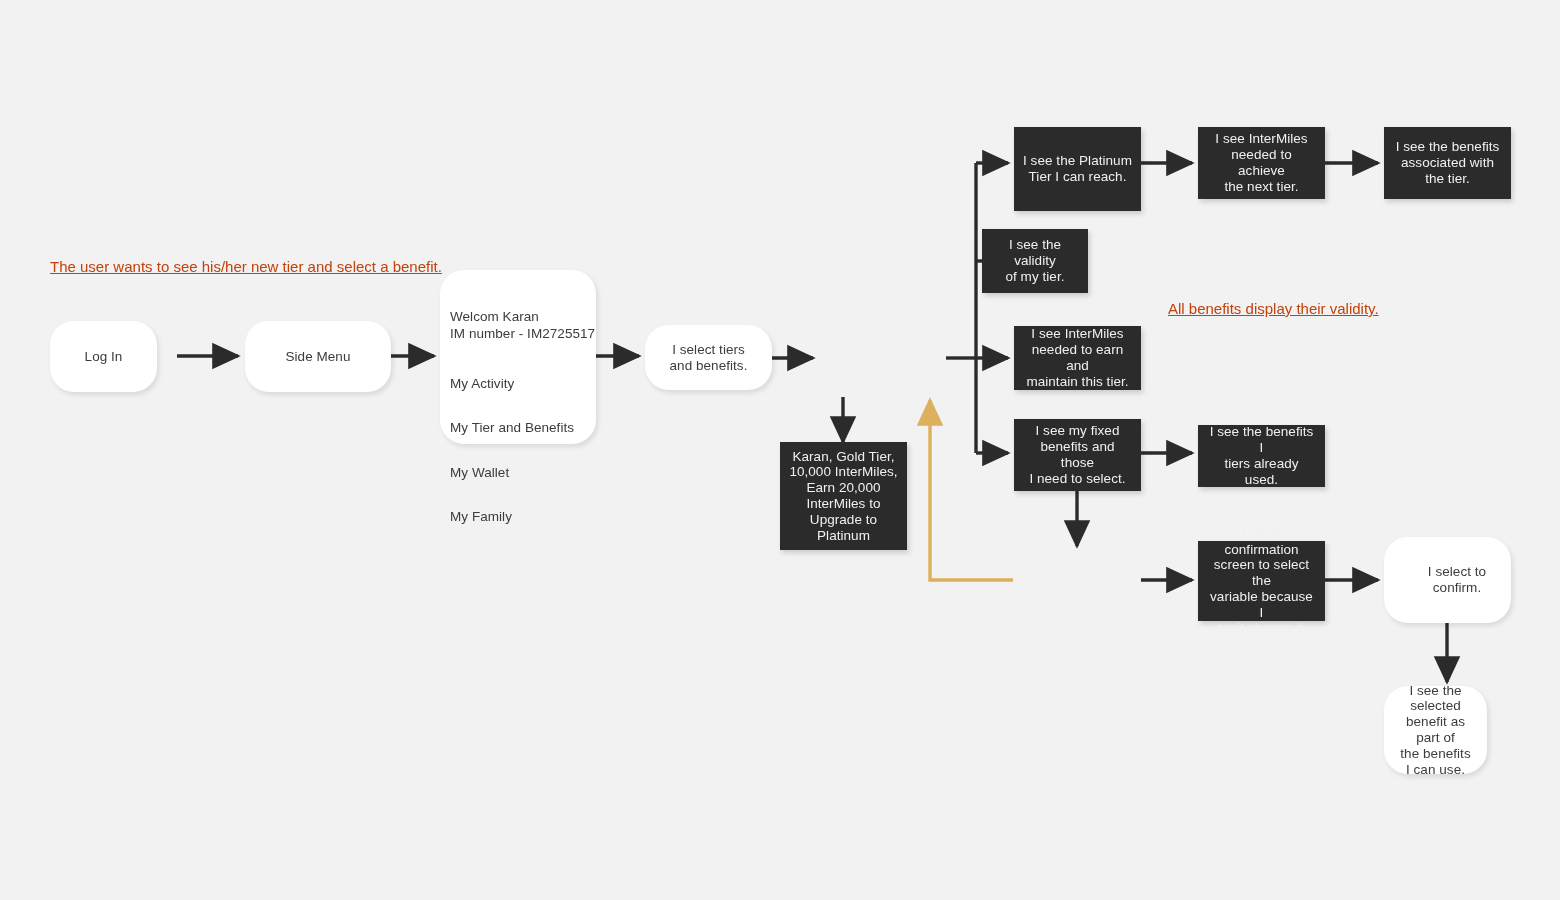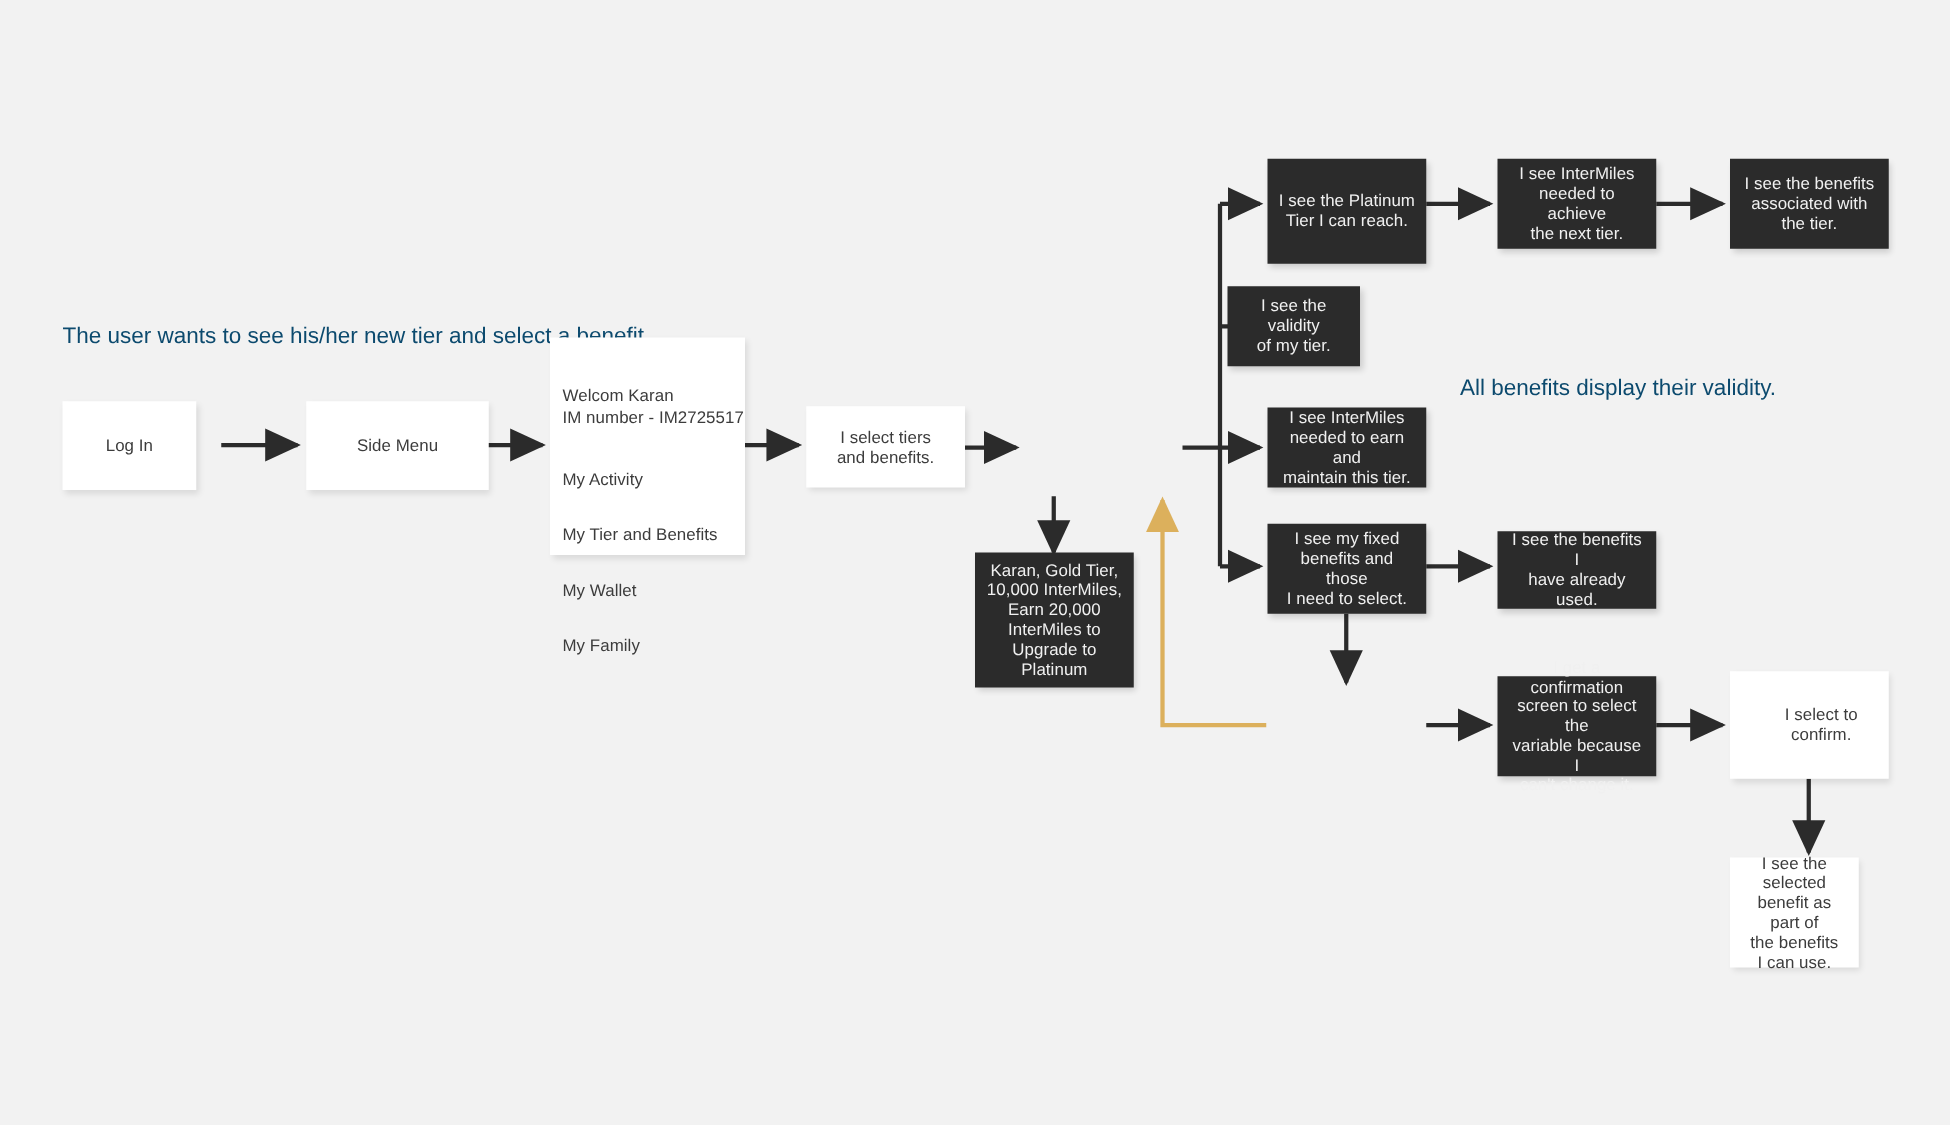--- a/index.html
+++ b/index.html
@@ -40,20 +40,21 @@
     font-size: 13.5px;
     line-height: 1.17;
     padding: 6px 9px;
     white-space: pre-line;
     letter-spacing: 0.05px;
   }
   .node.light {
     background: #ffffff;
     color: #3c3c3c;
     box-shadow: 2px 3px 5px rgba(0,0,0,0.10);
+    border-radius: 24px;
   }
   .node.dark {
     background: #2b2b2b;
     color: #f0f0f0;
     box-shadow: 2px 3px 5px rgba(0,0,0,0.16);
   }
   .node.menu {
     display: block;
     text-align: left;
     padding: 22px 0 0 10px;
@@ -64,24 +65,25 @@
     margin-bottom: 17px;
     white-space: pre-line;
     line-height: 1.28;
   }
   .menu-item {
     margin-bottom: 12px;
   }
   .menu-item:last-child { margin-bottom: 0; }
   .note {
     position: absolute;
-    font-size: 18px;
-    color: #0c4a6e;
+    font-size: 15px;
+    color: #c2410c;
     line-height: 1.2;
     white-space: nowrap;
+    text-decoration: underline;
   }
 </style>
 </head>
 <body>
 
 <div id="canvas">
 
   <svg id="edges" viewBox="0 0 1560 900">
     <defs>
       <marker id="arrow-dark" markerWidth="9" markerHeight="9" refX="7.6" refY="4.5" orient="auto" markerUnits="strokeWidth">
@@ -177,21 +179,21 @@
 
   <div class="node dark" style="left:1014px; top:326px; width:127px; height:64px;">I see InterMiles
 needed to earn and
 maintain this tier.</div>
 
   <div class="node dark" style="left:1014px; top:419px; width:127px; height:72px;">I see my fixed
 benefits and those
 I need to select.</div>
 
   <div class="node dark" style="left:1198px; top:425px; width:127px; height:62px;">I see the benefits I
-have already used.</div>
+tiers already used.</div>
 
 
   <div class="node dark" style="left:1198px; top:541px; width:127px; height:80px;">I get a confirmation
 screen to select the
 variable because I
 can't change it.</div>
 
   <div class="node light" style="left:1384px; top:537px; width:127px; height:86px;padding-left:28px;">I select to confirm.</div>
 
   <div class="node light" style="left:1384px; top:686px; width:103px; height:88px;">I see the selected

